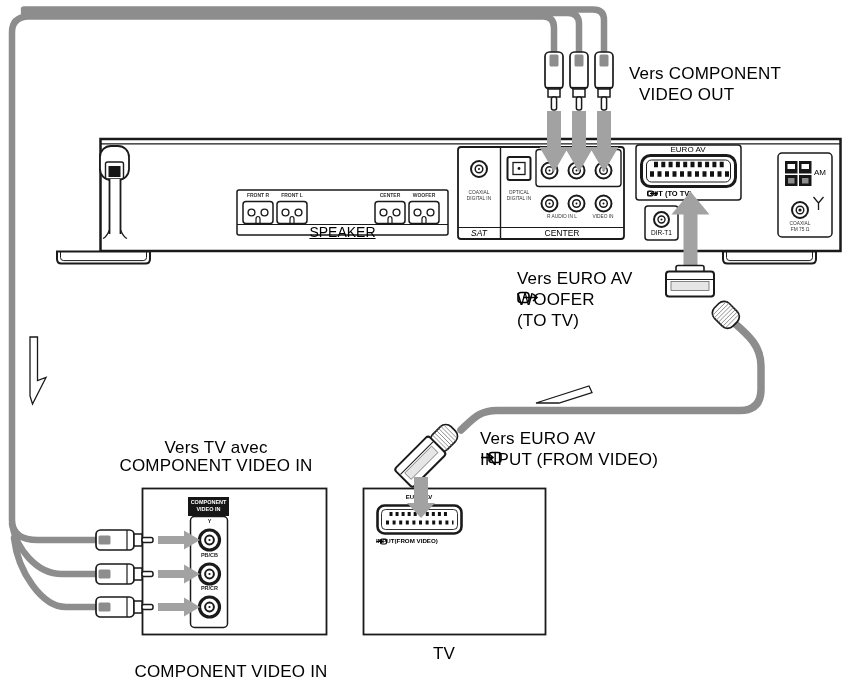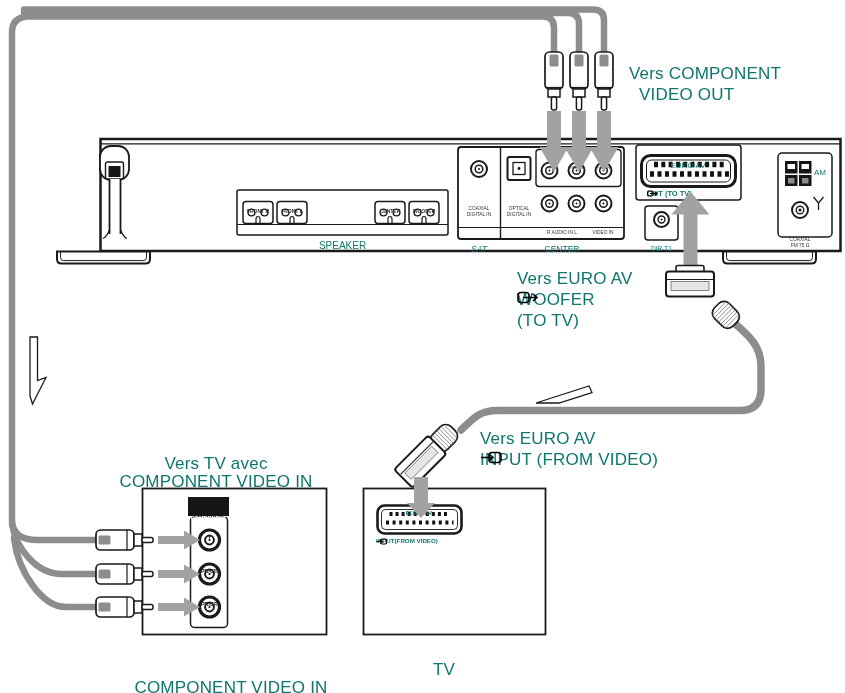--- a/index.html
+++ b/index.html
@@ -1,34 +1,34 @@
 <!DOCTYPE html>
 <html style="--ink: #1a1a1a; --cable: #8d8d8d; --arrow: #a2a2a2;"><head>
 <meta charset="utf-8">
 <style>
   :root{ --ink:#1a1a1a; --cable:#8d8d8d; --arrow:#a2a2a2; --text:#000; }
   html,body{margin:0;padding:0;background:#fff;}
   #stage{position:relative;width:845px;height:693px;background:#fff;overflow:hidden;
          font-family:"Liberation Sans",sans-serif;color:var(--text);}
   #stage svg{position:absolute;left:0;top:0;}
   #base{z-index:1;} #wires{z-index:3;}
-  .lbl{position:absolute;z-index:2;white-space:nowrap;color:#0f766e;line-height:1.05;}
-  .c{text-align:center;margin-top:16px;}
+  .lbl{position:absolute;z-index:2;white-space:nowrap;color:#000000;line-height:1.05;}
+  .c{text-align:center;}
   .ann{font-size:17px;letter-spacing:.2px;}
   .t48{font-size:4.8px;color:#333;}
   .t44{font-size:4.4px;color:#333;}
   .t5b{font-size:5px;font-weight:700;color:#333;}
   .t55{font-size:5.5px;font-weight:700;color:#222;}
   .t6b{font-size:6px;font-weight:700;}
   .t62b{font-size:6.2px;font-weight:700;}
   .t65{font-size:6.5px;}
   .t75{font-size:7.5px;font-weight:700;}
   .t8{font-size:8px;}
   .t85{font-size:8.5px;}
-  .t11{font-size:10px;}
+  .t11{font-size:14px;text-decoration:underline;}
   .wht{color:#fff;}
   .ic{vertical-align:-2px;}
   .ic path,.ic rect{stroke:#000;fill:none;stroke-width:1.6;}
   .icm{vertical-align:-1px;}
   .icm path,.icm rect{stroke:#000;fill:none;stroke-width:2.4;}
   .o{fill:#fff;stroke:var(--ink);}
   .ln{fill:none;stroke:var(--ink);}
   .wire{fill:none;stroke:var(--cable);stroke-width:6.5;stroke-linecap:round;}
   .wire2{fill:none;stroke:var(--cable);stroke-width:7.5;stroke-linecap:round;}
   .arr{fill:var(--arrow);stroke:none;}

